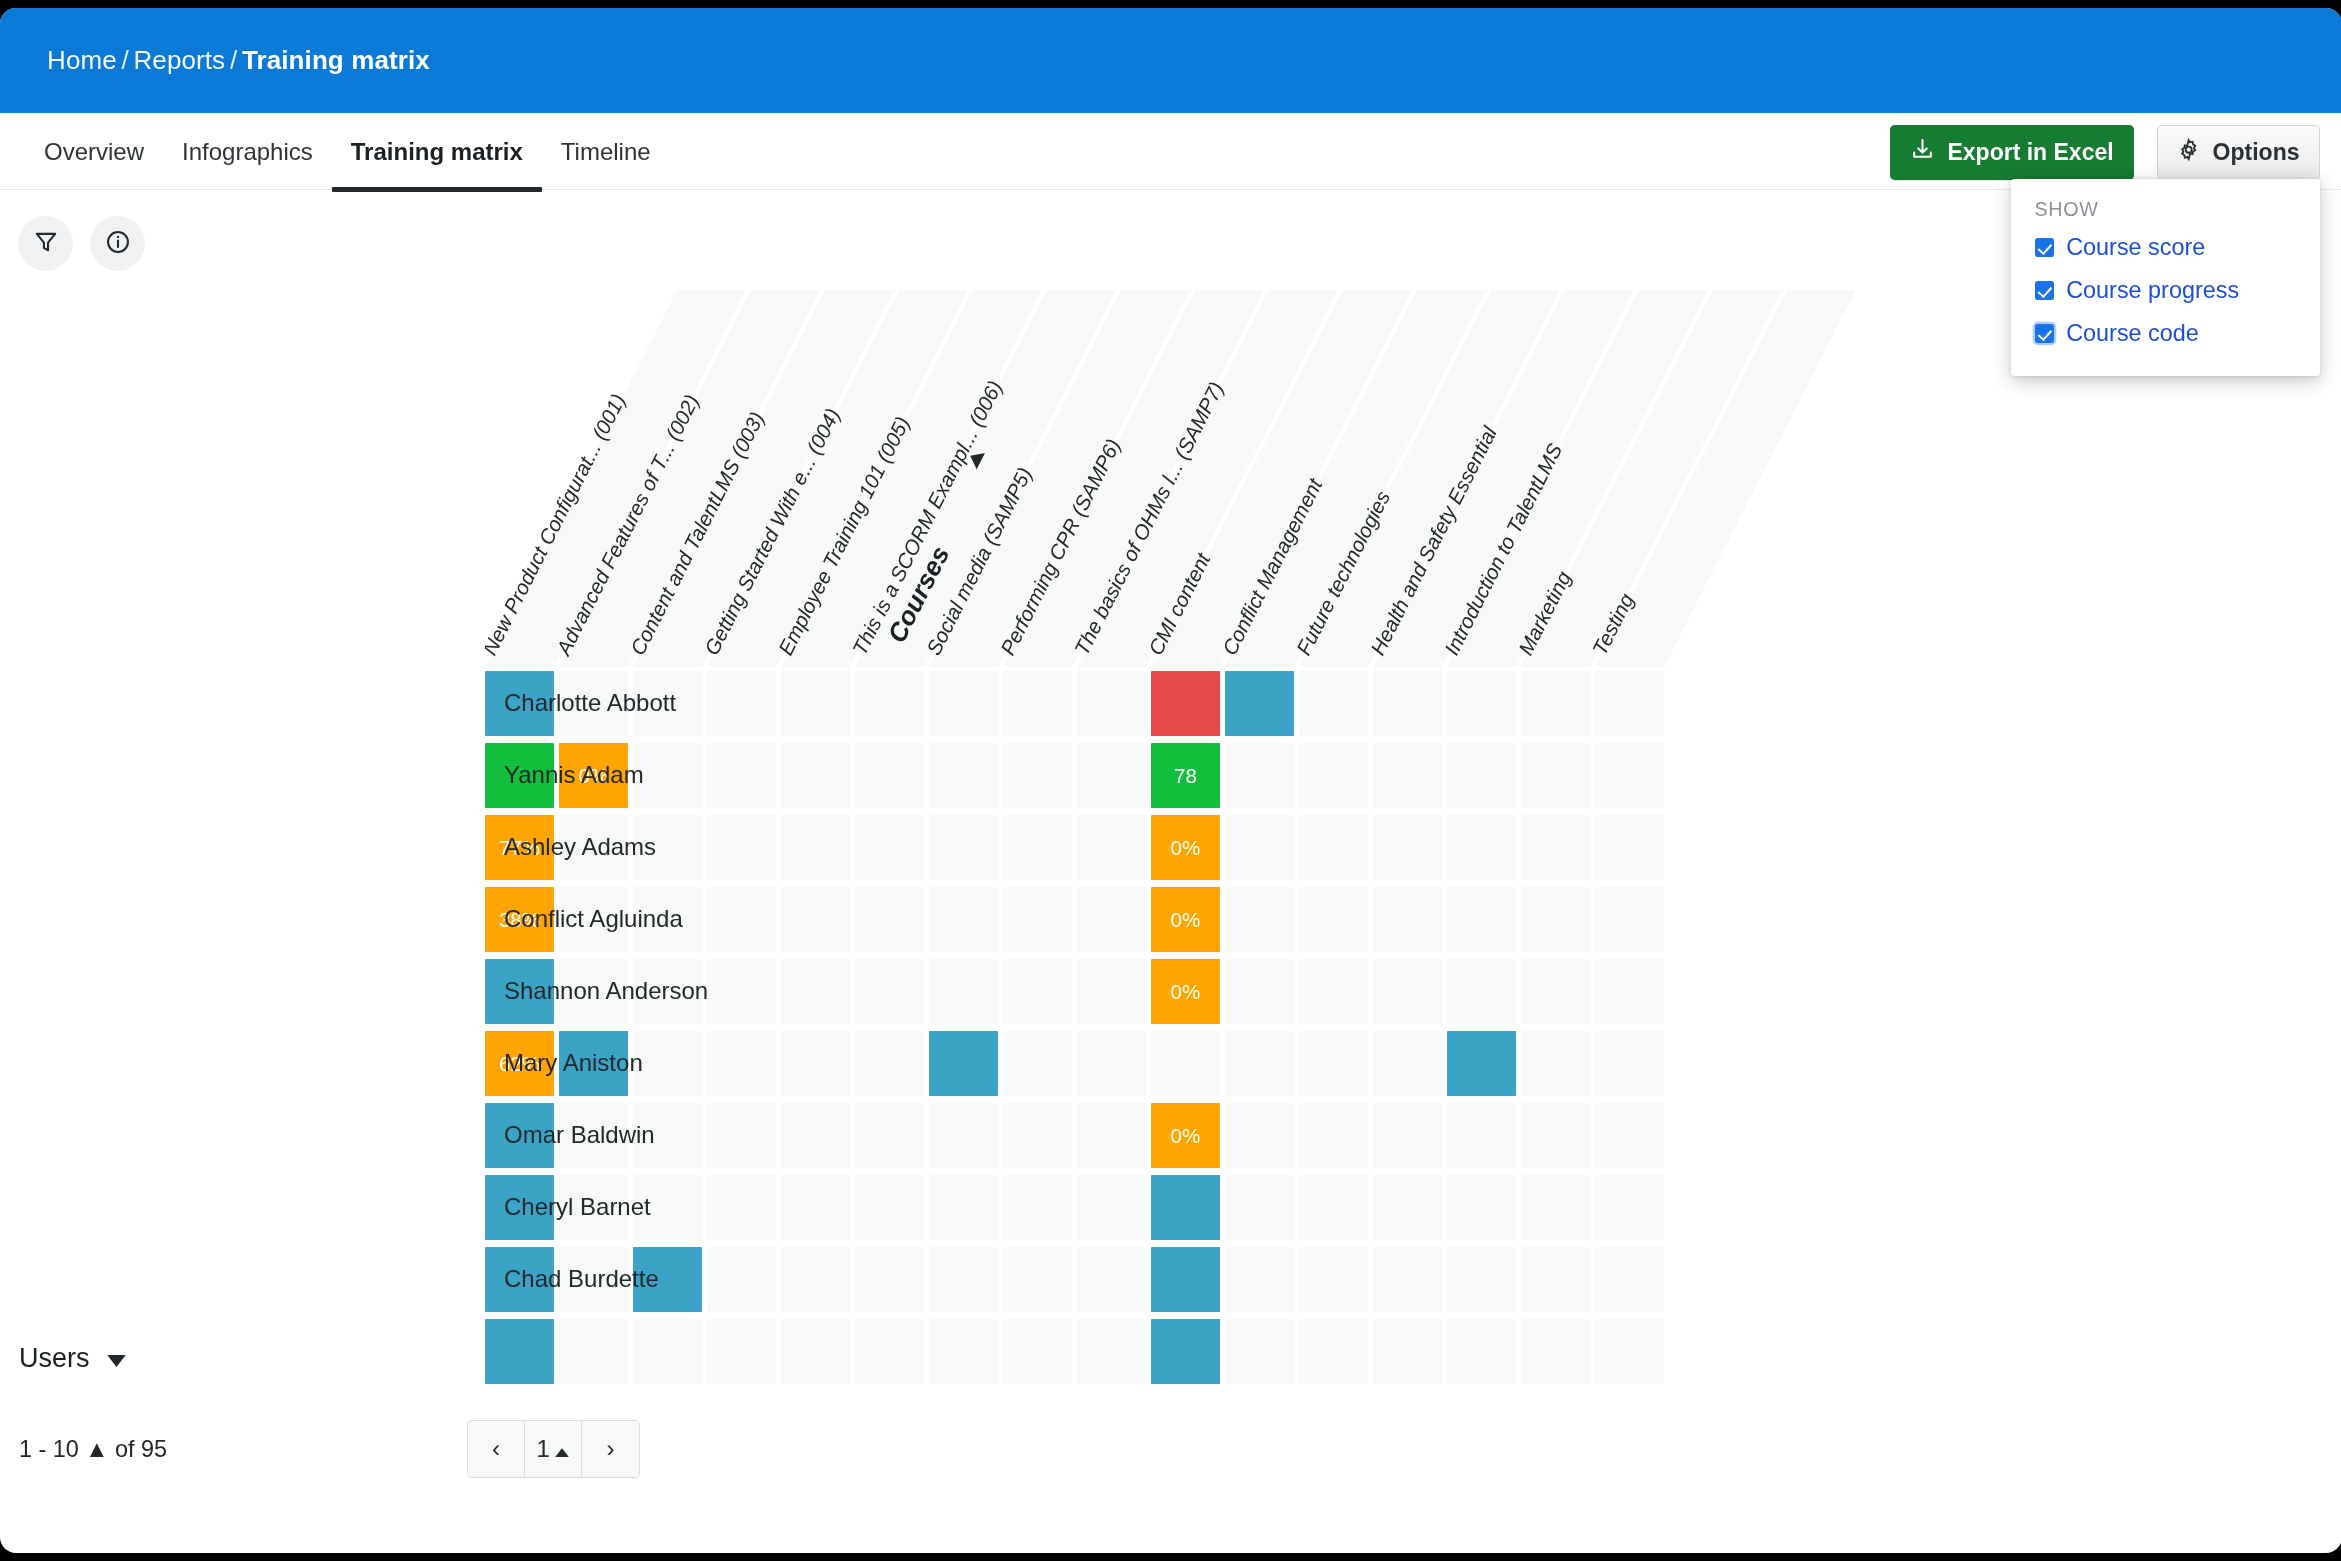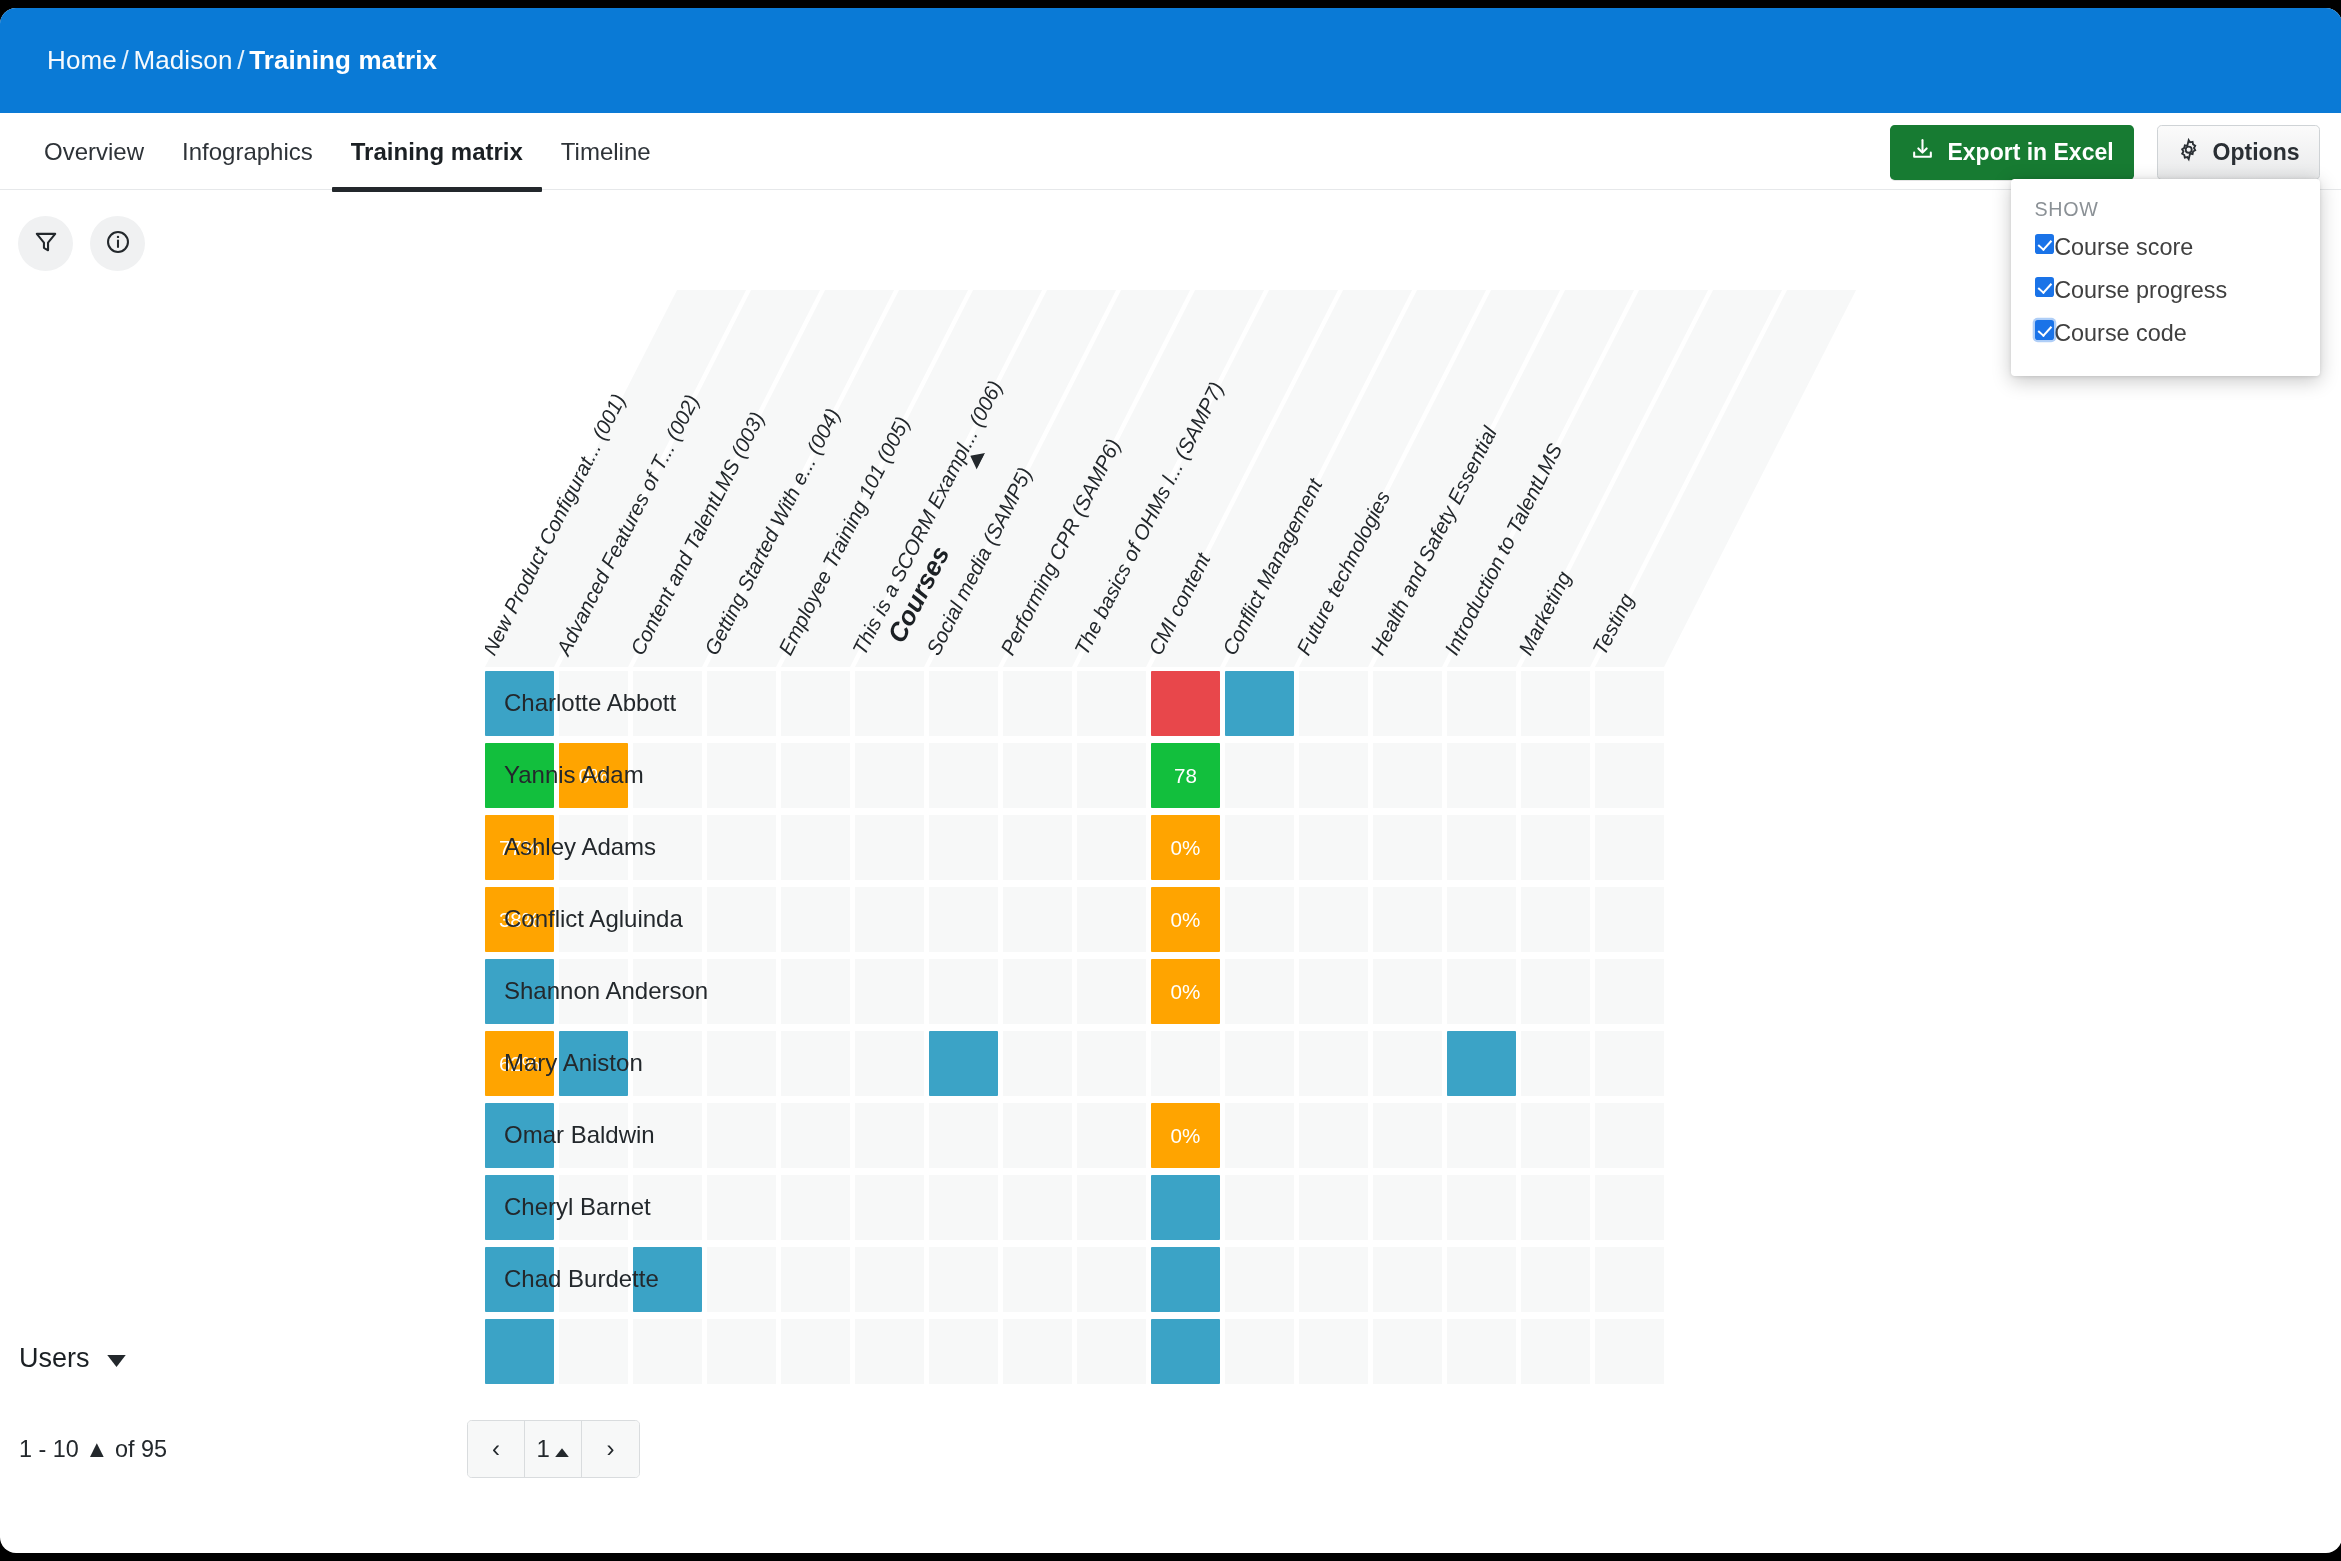--- a/index.html
+++ b/index.html
@@ -75,22 +75,22 @@
     box-shadow: 0 4.7px 19px rgba(0,0,0,.22), 0 0.9px 3.7px rgba(0,0,0,.10);
     padding: 19px 0 20.6px 0;
     z-index: 40;
     margin-top: 12px;
   }
   .dd-title {
     font-size: 19.7px; color: #8b9196; letter-spacing: 0.7px;
     padding: 0 24px 4.7px 24px;
   }
   .dd-item {
-    display: flex; align-items: flex-start; 
-    padding: 8px 24px; font-size: 23.4px; color: #404040; cursor: pointer;
+    display: flex; align-items: center; gap: 12px;
+    padding: 8px 24px; font-size: 23.4px; color: #1d4ed8; cursor: pointer;
   }
   .cbox {
     width: 19.7px; height: 19.7px; border-radius: 2.8px; background: #1a73e8;
     position: relative; flex: none;
   }
   .cbox::after {
     content: ""; position: absolute; left: 6px; top: 2.8px;
     width: 5.6px; height: 10.8px; border: solid #fff;
     border-width: 0 2.8px 2.8px 0; transform: rotate(42deg);
   }
@@ -198,21 +198,21 @@
   .pg:last-child { border-right: none; }
   .pg.cur { display: flex; gap: 5.6px; align-items: center; }
 </style>
 </head>
 <body>
 
 <div id="app">
 
   <div class="topbar">
     <div class="crumbs">
-      <span class="link">Home</span><span class="sep">/</span><span class="link">Madison</span><span class="sep">/</span><span class="cur">Training matrix</span>
+      <span class="link">Home</span><span class="sep">/</span><span class="link">Reports</span><span class="sep">/</span><span class="cur">Training matrix</span>
     </div>
   </div>
 
   <div class="tabsrow">
     <div class="tab">Overview</div>
     <div class="tab">Infographics</div>
     <div class="tab active">Training matrix</div>
     <div class="tab">Timeline</div>
 
     <div class="actions">

